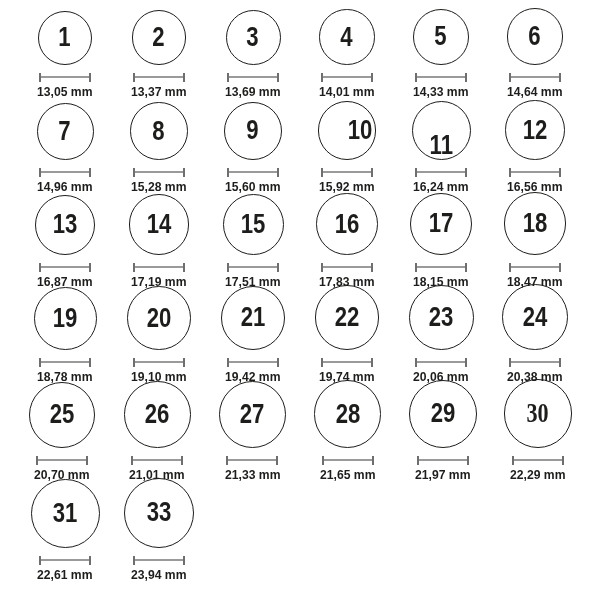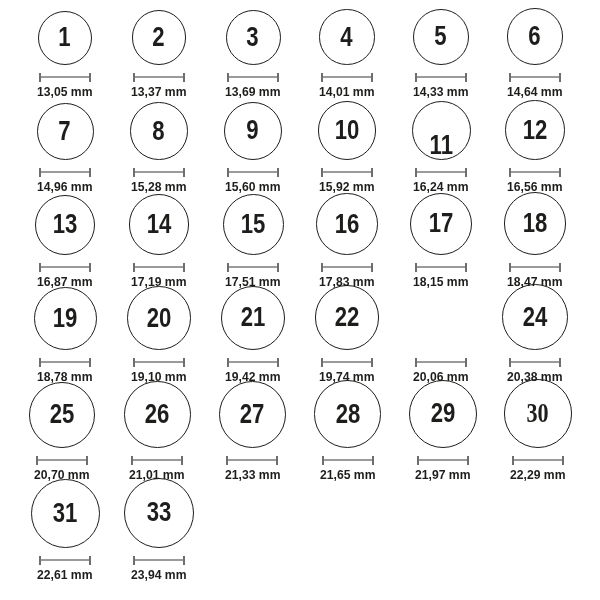--- a/index.html
+++ b/index.html
@@ -168,21 +168,21 @@
       <div class="cell">
     <div class="circle" style="width: 58px; height: 58px;">
       <span class="num">9</span>
     </div>
     <div class="ruler">
       <span class="line"></span>
     </div>
     <span class="mm">15,60 mm</span>
   </div>
       <div class="cell">
-    <div class="circle" style="width: 58.5px; height: 58.5px;">
+    <div class="circle" style="width: 58.5px; height: 58.5px; justify-content: flex-end;">
       <span class="num">10</span>
     </div>
     <div class="ruler">
       <span class="line"></span>
     </div>
     <span class="mm">15,92 mm</span>
   </div>
       <div class="cell">
     <div class="circle" style="width: 59px; height: 59px; align-items: flex-end;">
       <span class="num">11</span>
@@ -289,20 +289,23 @@
       <div class="cell">
     <div class="circle" style="width: 64.5px; height: 64.5px;">
       <span class="num">22</span>
     </div>
     <div class="ruler">
       <span class="line"></span>
     </div>
     <span class="mm">19,74 mm</span>
   </div>
       <div class="cell">
+    <div class="circle" style="width: 65px; height: 65px;">
+      <span class="num">23</span>
+    </div>
     <div class="ruler">
       <span class="line"></span>
     </div>
     <span class="mm">20,06 mm</span>
   </div>
       <div class="cell">
     <div class="circle" style="width: 65.5px; height: 65.5px;">
       <span class="num">24</span>
     </div>
     <div class="ruler">

